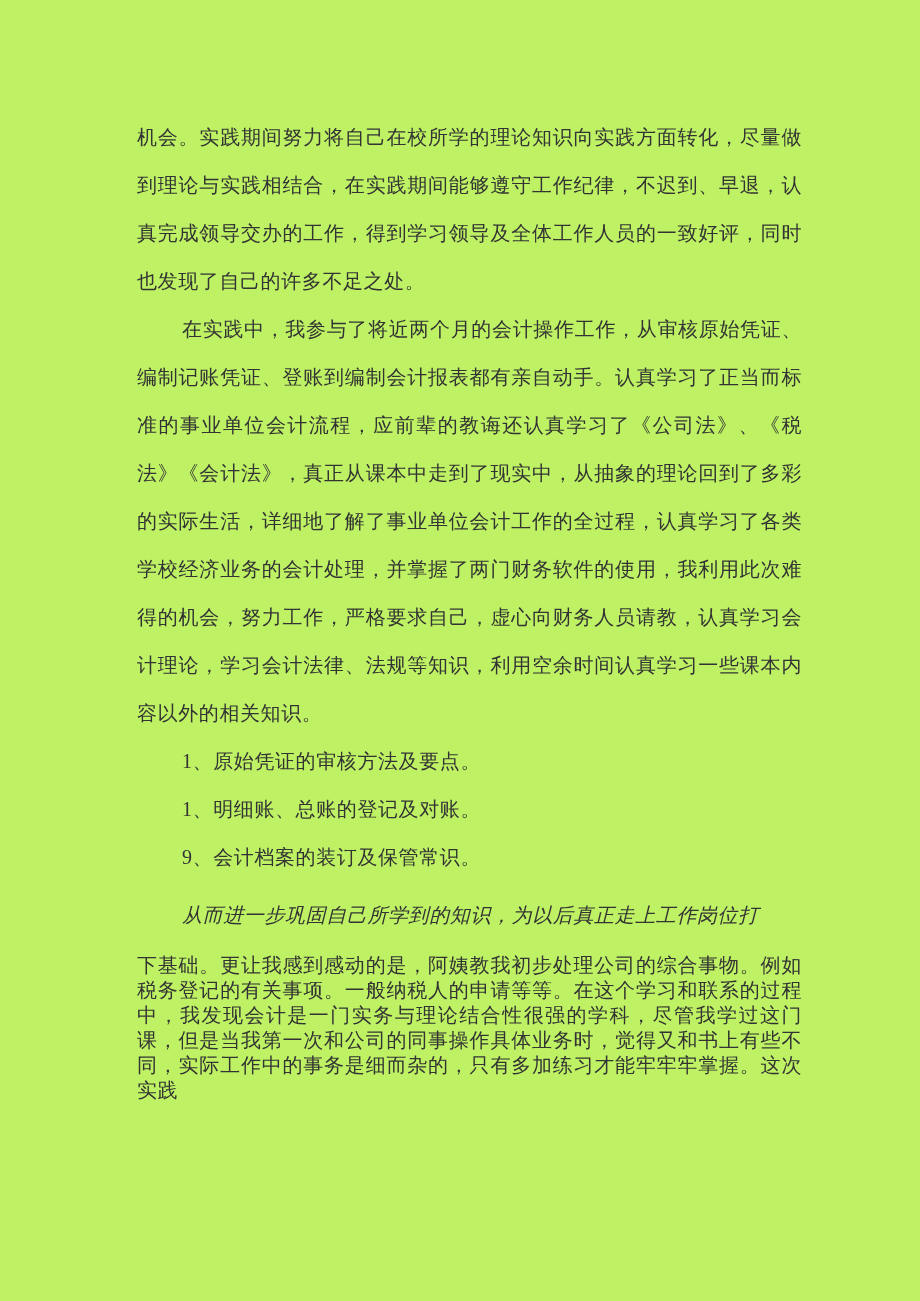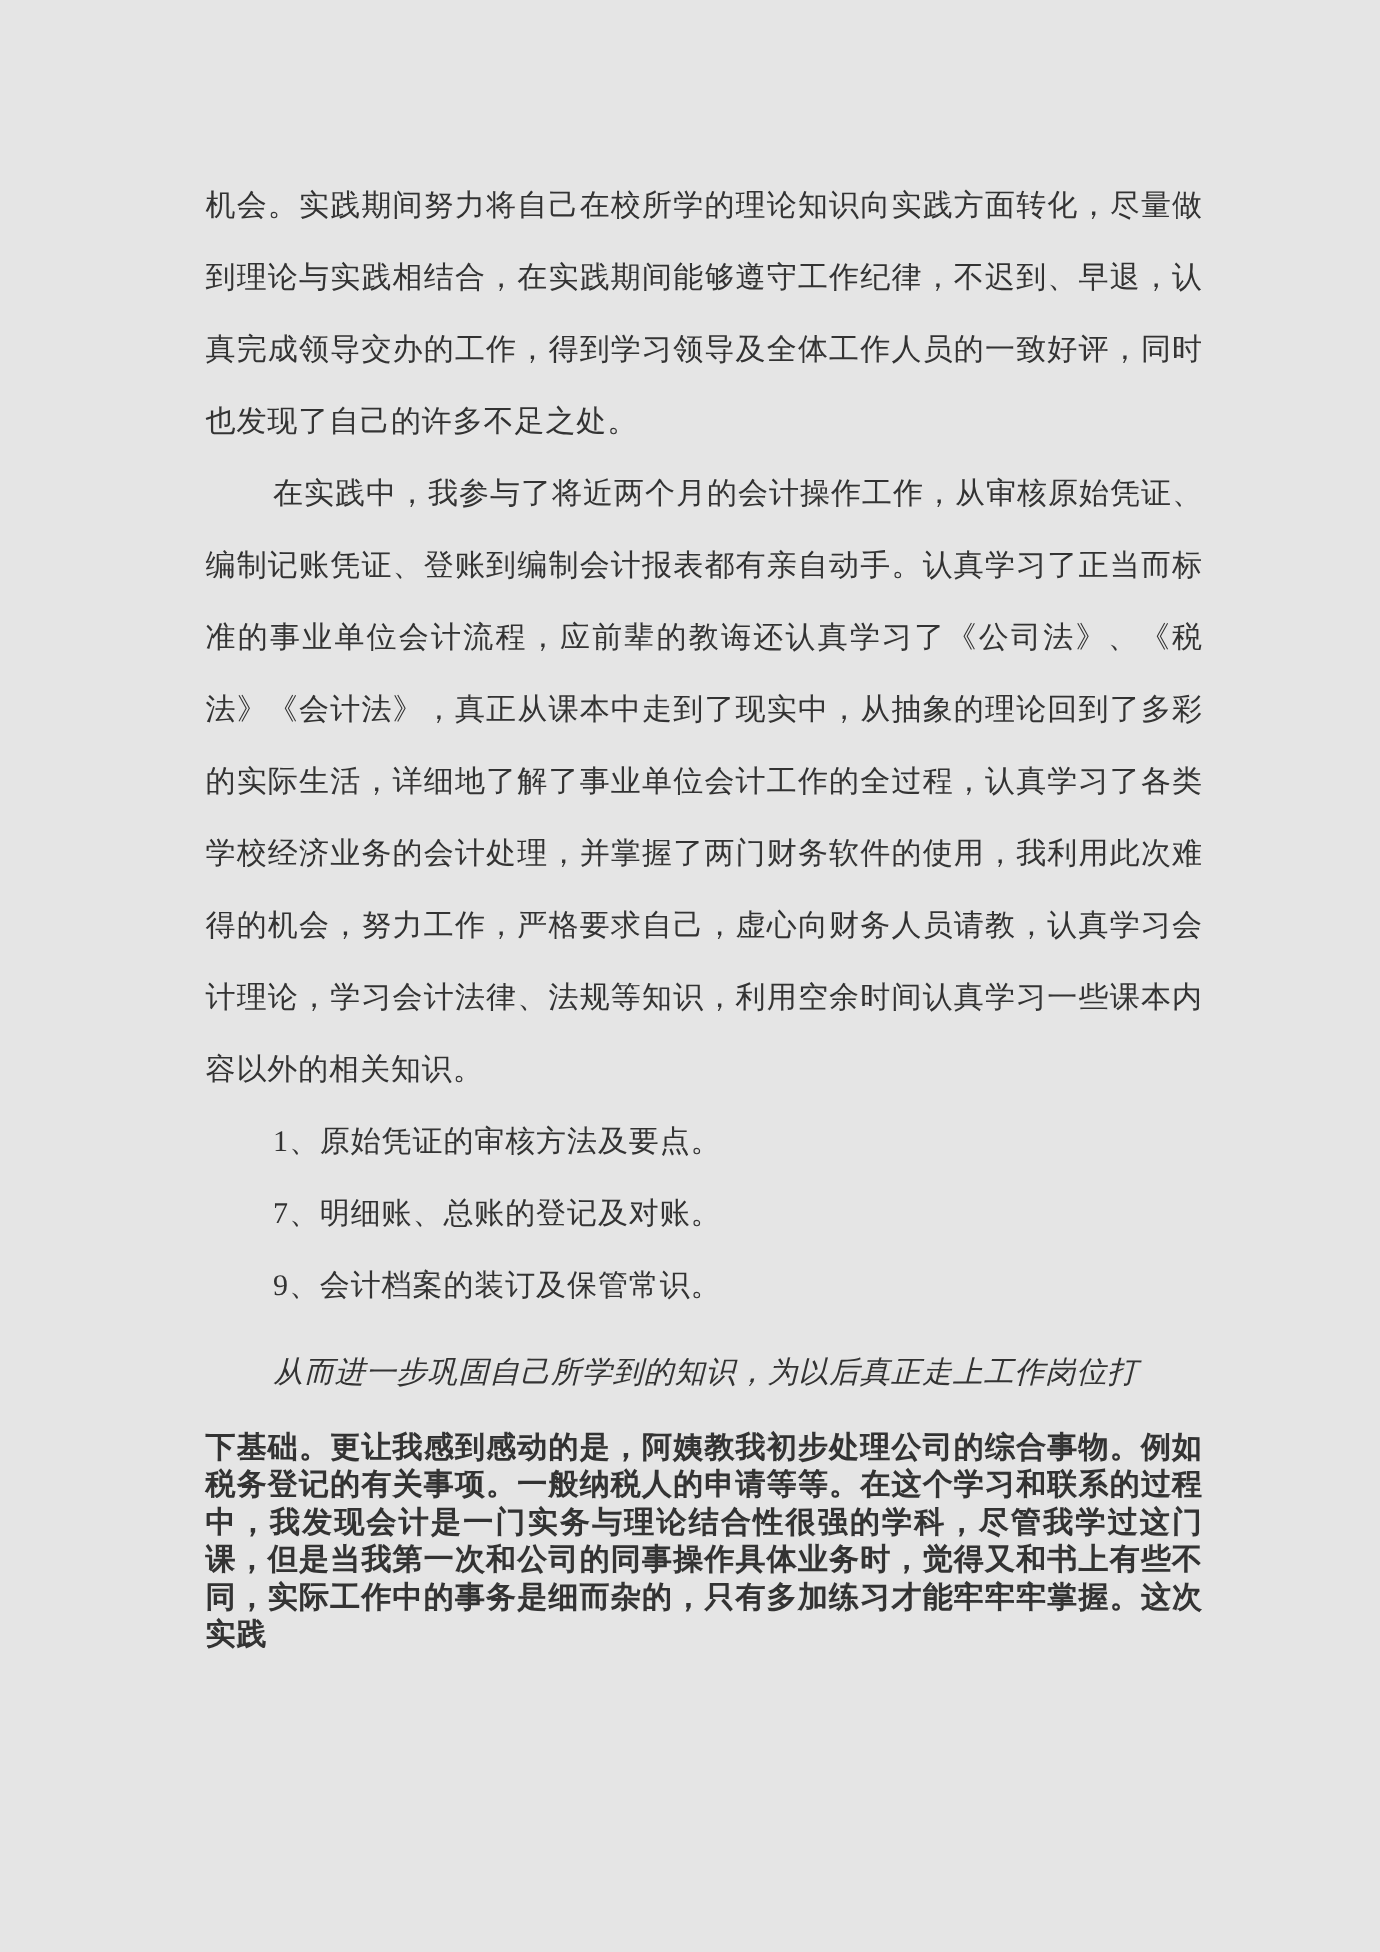--- a/index.html
+++ b/index.html
@@ -10,21 +10,21 @@
   body {
     width: 920px;
     min-height: 1301px;
     position: relative;
   }
   .doc-page {
     box-sizing: border-box;
     width: 920px;
     min-height: 1301px;
     padding: 113px 118px 40px 137px;
-    background: #e5e5e5;
+    background: #bef264;
     color: #333333;
     font-family: "Liberation Serif", "DejaVu Serif", serif;
     font-size: 20px;
     letter-spacing: 0.6px;
     word-break: break-all;
   }
   .para {
     margin: 0;
     line-height: 48px;
     text-align: justify;
@@ -39,36 +39,35 @@
   .para.consolidate {
     margin-top: 10px;
     text-align: left;
     font-style: italic;
   }
   .para.dense {
     margin-top: 14px;
     line-height: 25px;
     text-align: justify;
     text-justify: inter-ideograph;
-    font-weight: bold;
   }
 </style>
 </head>
 <body>
 
 <div class="doc-page">
 
   <p class="para">机会。实践期间努力将自己在校所学的理论知识向实践方面转化，尽量做到理论与实践相结合，在实践期间能够遵守工作纪律，不迟到、早退，认真完成领导交办的工作，得到学习领导及全体工作人员的一致好评，同时也发现了自己的许多不足之处。</p>
 
   <p class="para indent">在实践中，我参与了将近两个月的会计操作工作，从审核原始凭证、编制记账凭证、登账到编制会计报表都有亲自动手。认真学习了正当而标准的事业单位会计流程，应前辈的教诲还认真学习了《公司法》、《税法》《会计法》，真正从课本中走到了现实中，从抽象的理论回到了多彩的实际生活，详细地了解了事业单位会计工作的全过程，认真学习了各类学校经济业务的会计处理，并掌握了两门财务软件的使用，我利用此次难得的机会，努力工作，严格要求自己，虚心向财务人员请教，认真学习会计理论，学习会计法律、法规等知识，利用空余时间认真学习一些课本内容以外的相关知识。</p>
 
   <p class="para indent list-line">1、原始凭证的审核方法及要点。</p>
 
 
-  <p class="para indent list-line">7、明细账、总账的登记及对账。</p>
+  <p class="para indent list-line">1、明细账、总账的登记及对账。</p>
 
 
   <p class="para indent list-line">9、会计档案的装订及保管常识。</p>
 
   <p class="para indent consolidate">从而进一步巩固自己所学到的知识，为以后真正走上工作岗位打</p>
 
   <p class="para dense">下基础。更让我感到感动的是，阿姨教我初步处理公司的综合事物。例如税务登记的有关事项。一般纳税人的申请等等。在这个学习和联系的过程中，我发现会计是一门实务与理论结合性很强的学科，尽管我学过这门课，但是当我第一次和公司的同事操作具体业务时，觉得又和书上有些不同，实际工作中的事务是细而杂的，只有多加练习才能牢牢牢掌握。这次实践</p>
 
 </div>
 

